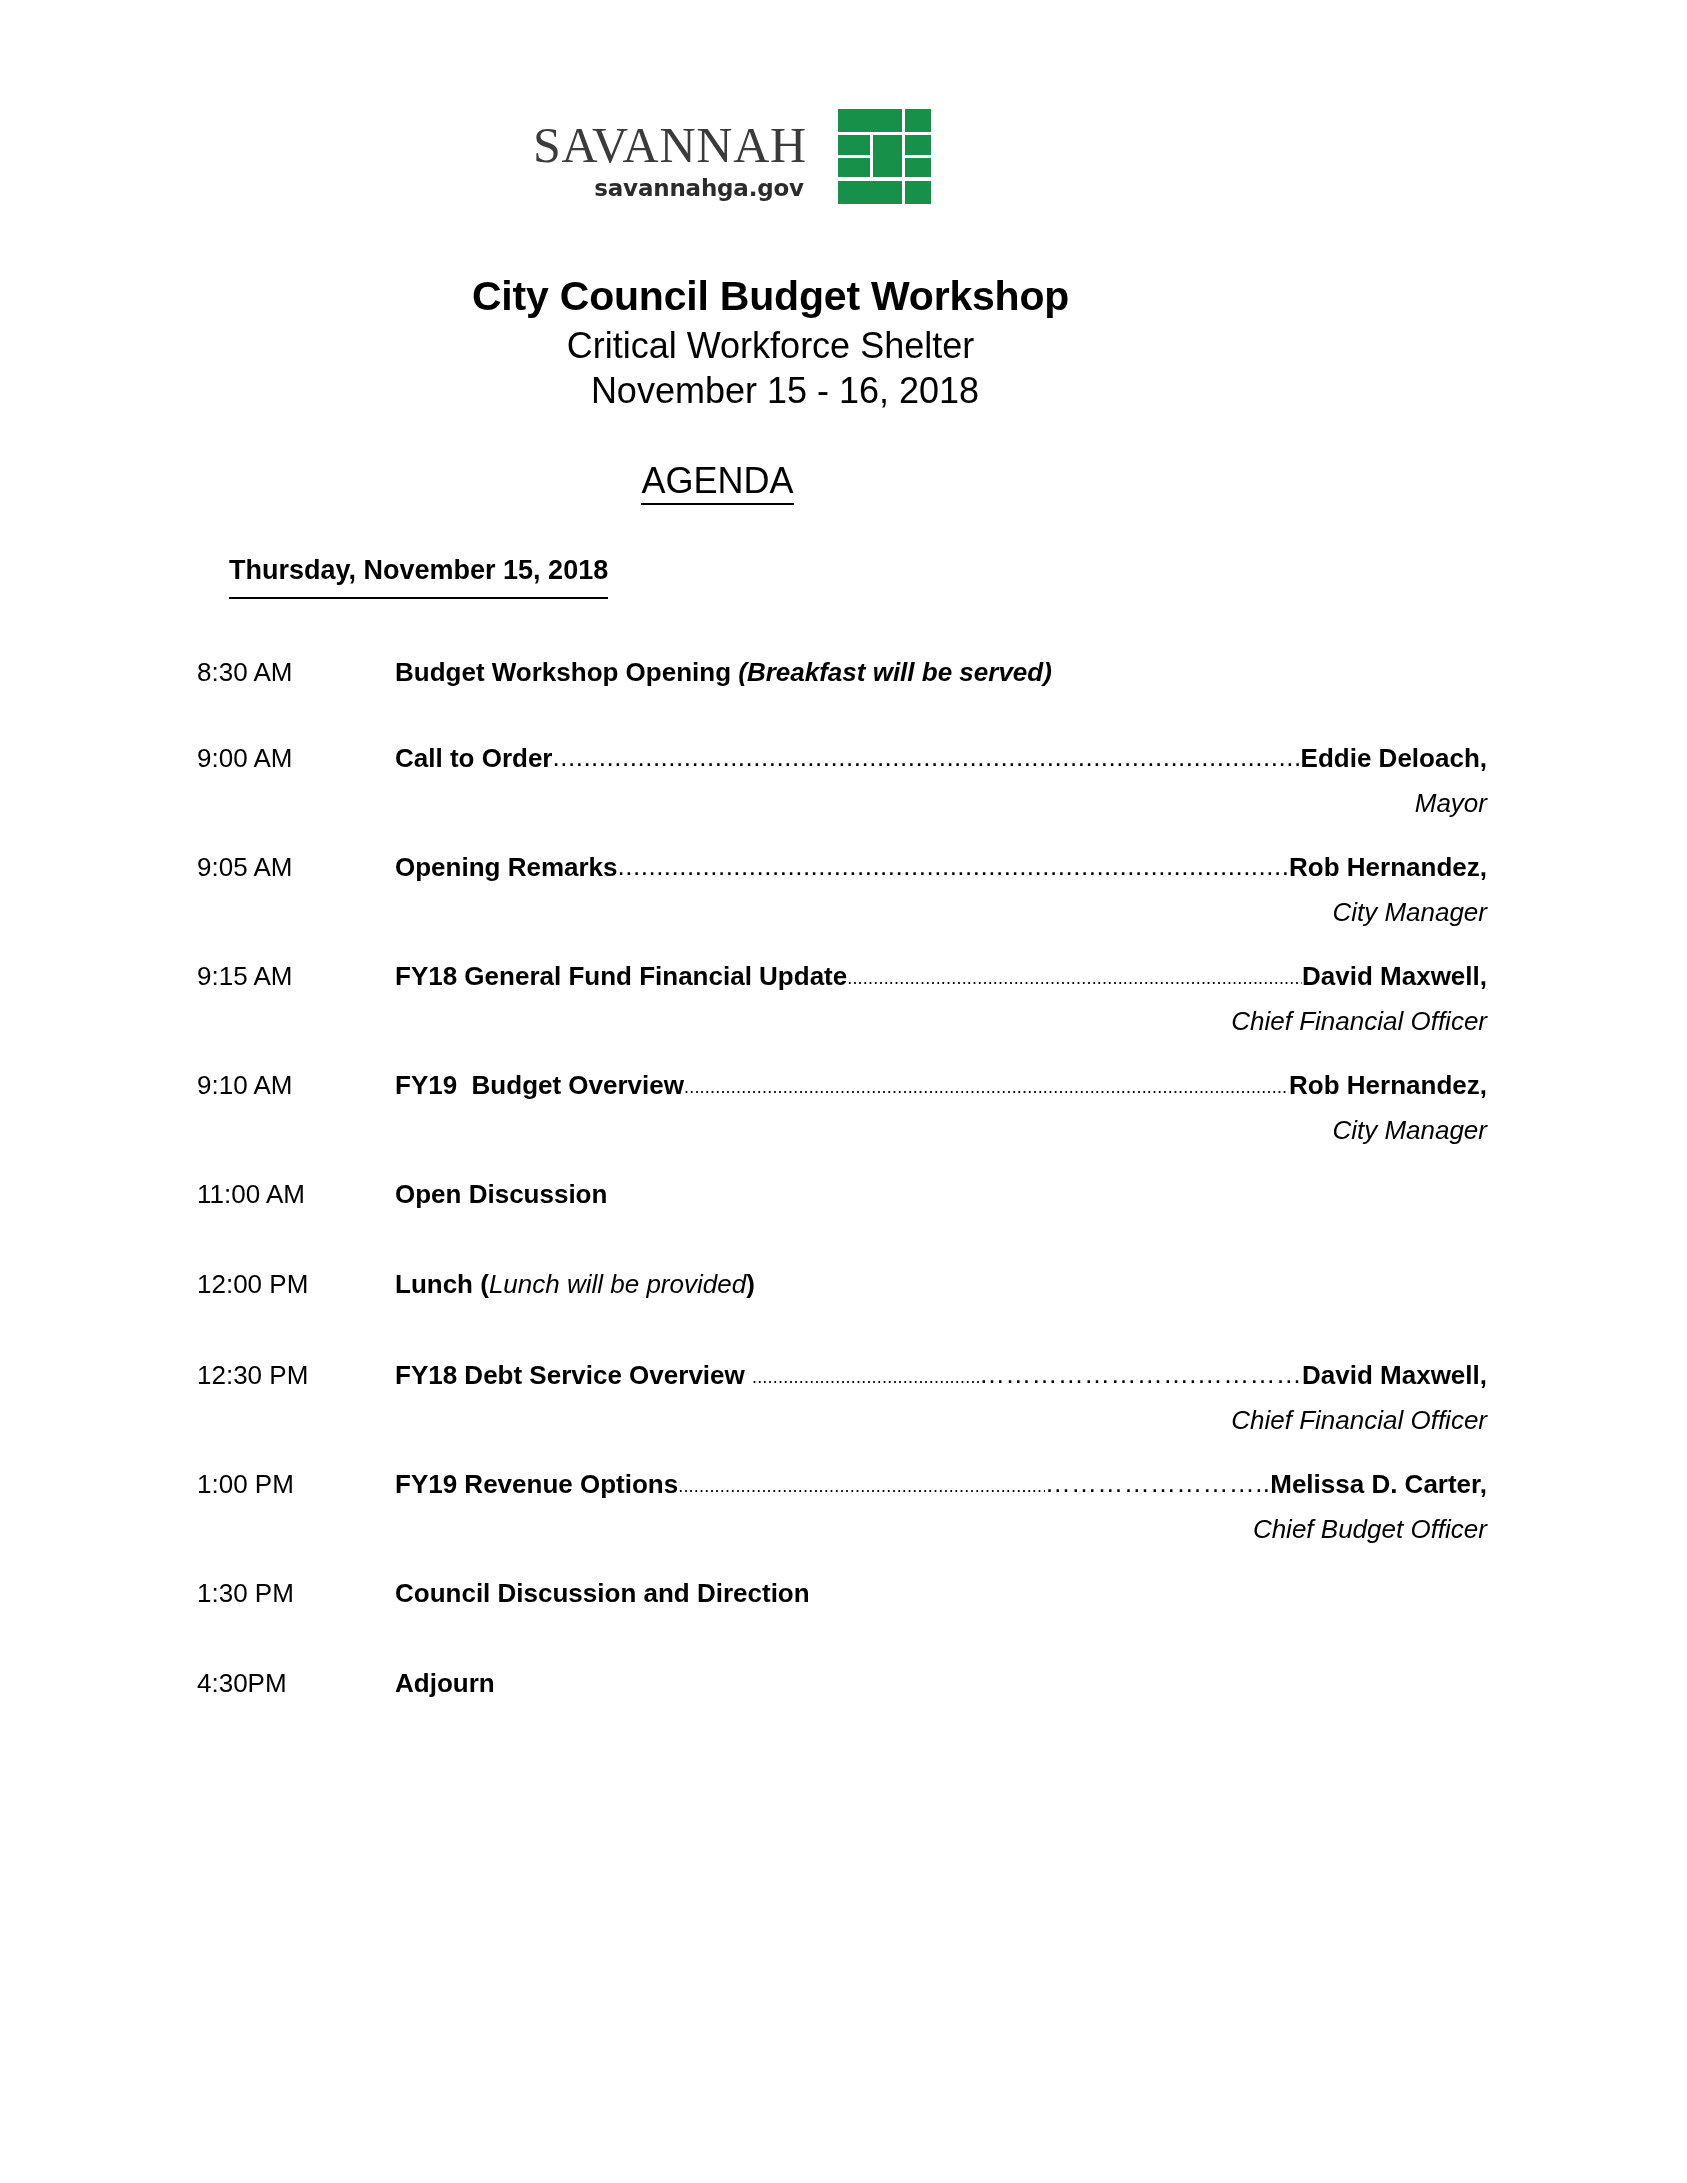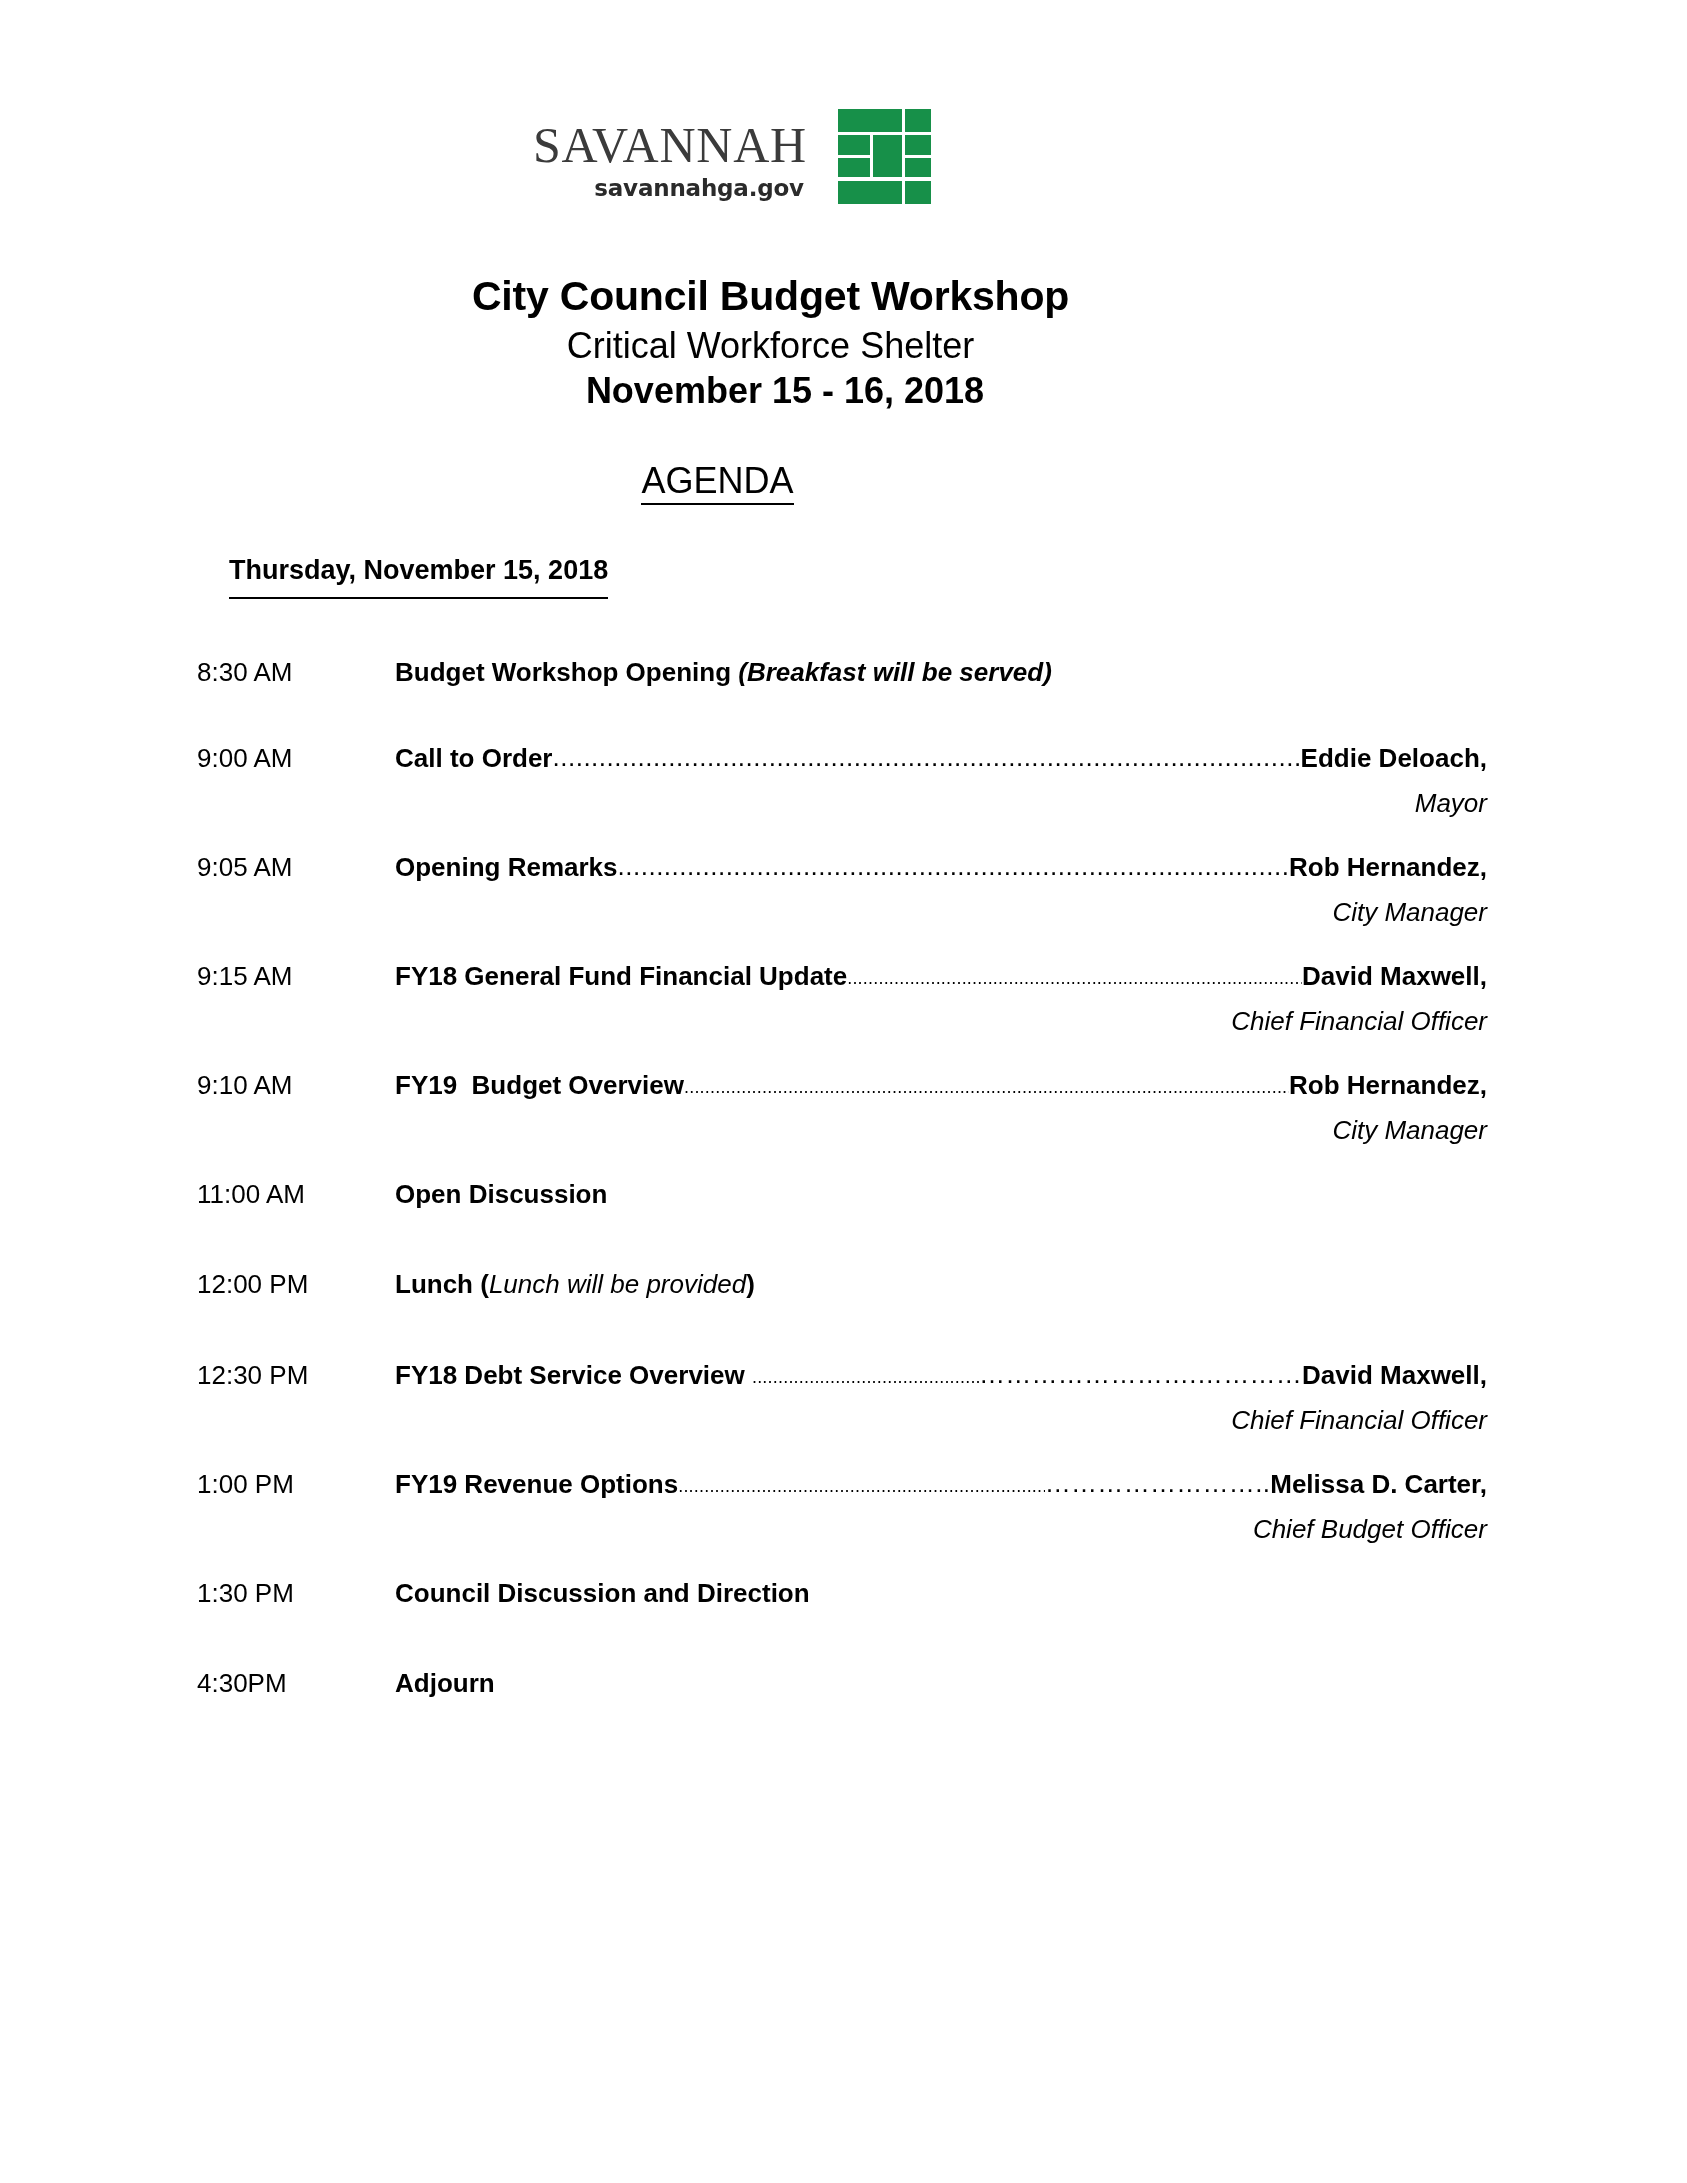--- a/index.html
+++ b/index.html
@@ -97,21 +97,21 @@
     letter-spacing: -0.2px;
   }
   .doc-subtitle {
     font-size: 36px;
     font-weight: 400;
     line-height: 1.24;
     margin-top: 3.2px;
   }
   .doc-dates {
     font-size: 36px;
-    font-weight: 700;
+    font-weight: 400;
     line-height: 1.24;
     padding-left: 29px;
   }
   .agenda-word {
     position: absolute;
     left: 0;
     top: 460px;
     width: 1435px;
     text-align: center;
     font-size: 36px;

